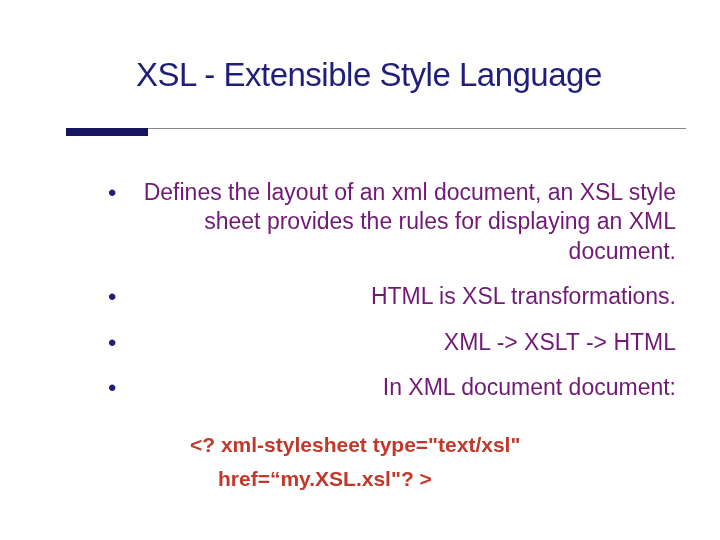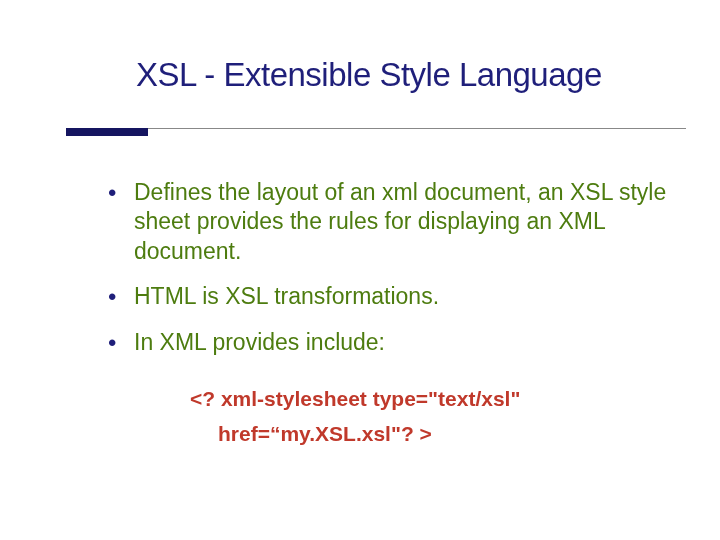--- a/index.html
+++ b/index.html
@@ -46,24 +46,25 @@
     .content {
       padding: 50px 44px 0 70px;
     }
     ul.bullets {
       list-style: none;
     }
     ul.bullets > li {
       position: relative;
       padding-left: 28px;
       font-size: 23px;
-      color: #4d7c0f;
+      color: #701a75;
       line-height: 1.28;
       margin-bottom: 16px;
       font-weight: 400;
+      text-align: right;
     }
     ul.bullets > li::before {
       content: "•";
       position: absolute;
       left: 2px;
       top: 0;
       color: #1f1f7a;
       font-size: 24px;
       line-height: 1.28;
     }
@@ -90,20 +91,21 @@
 
   <div class="hr-wrap">
     <div class="hr-line"></div>
     <div class="hr-short"></div>
   </div>
 
   <div class="content">
     <ul class="bullets">
       <li>Defines the layout of an xml document, an XSL style sheet provides the rules for displaying an XML document.</li>
       <li class="tight">HTML is XSL transformations.</li>
-      <li>In XML provides include:</li>
+      <li>XML -&gt; XSLT -&gt; HTML</li>
+      <li>In XML document document:</li>
     </ul>
     <div class="code-block">
       <div class="code-line">&lt;? xml-stylesheet type="text/xsl"</div>
       <div class="code-line indent">href=“my.XSL.xsl"? &gt;</div>
     </div>
   </div>
 </div>
 
 </body></html>

